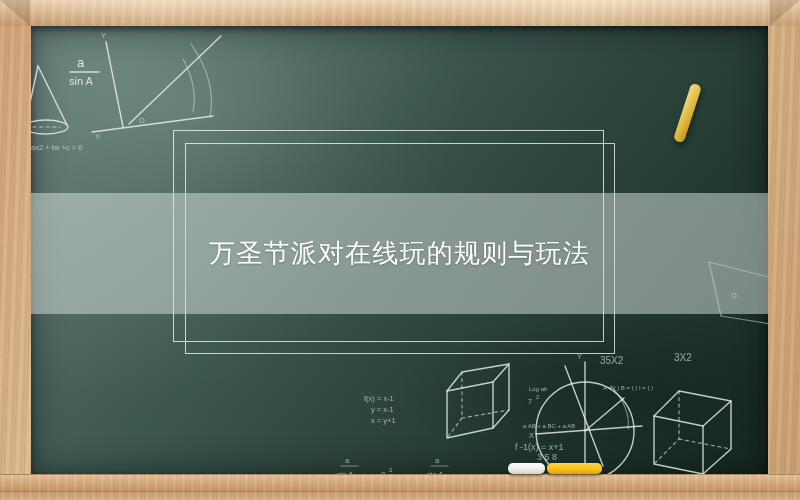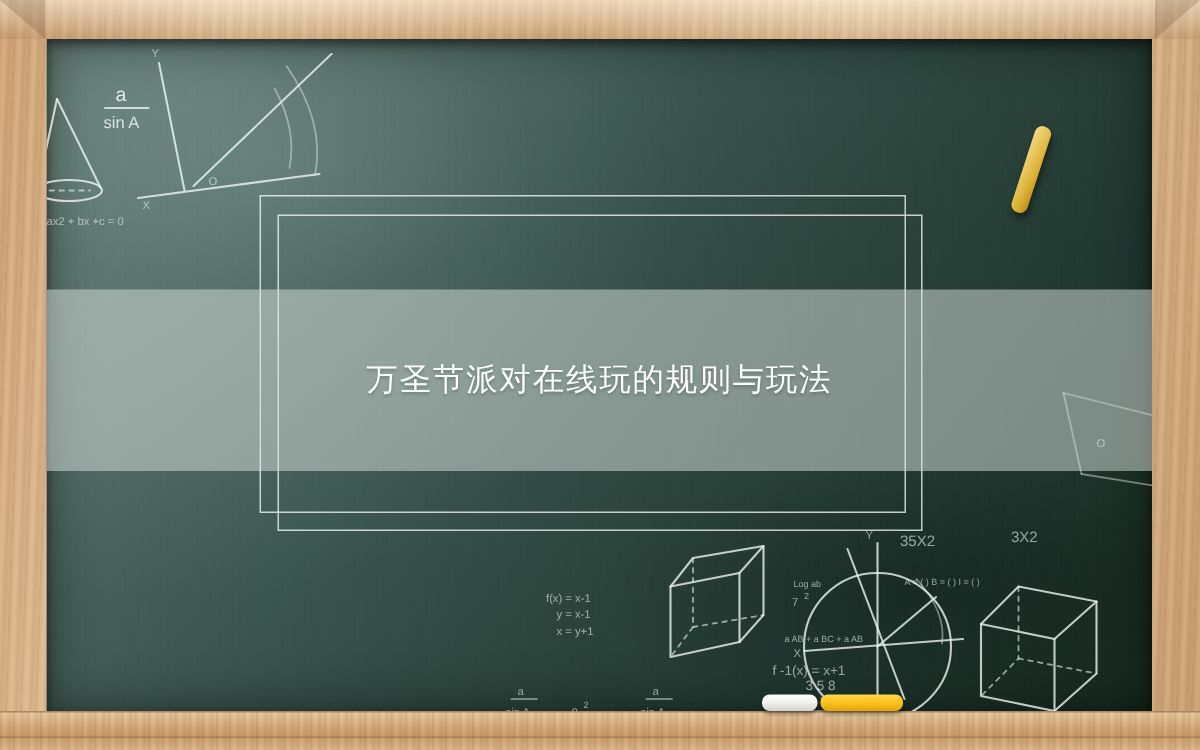--- a/index.html
+++ b/index.html
@@ -161,21 +161,21 @@
     width: 737px;
     height: 121px;
     background: rgba(214, 222, 218, 0.52);
     display: flex;
     align-items: center;
     justify-content: center;
     pointer-events: none;
   }
   .title-text {
     color: #ffffff;
-    font-size: 21px;
+    font-size: 26px;
     font-weight: 400;
     letter-spacing: 1.2px;
     line-height: 1.3;
     text-align: center;
     white-space: nowrap;
     text-shadow: 0 1px 2px rgba(40,60,55,0.35);
     font-family: Liberation Sans, sans-serif;
   }
 
   

